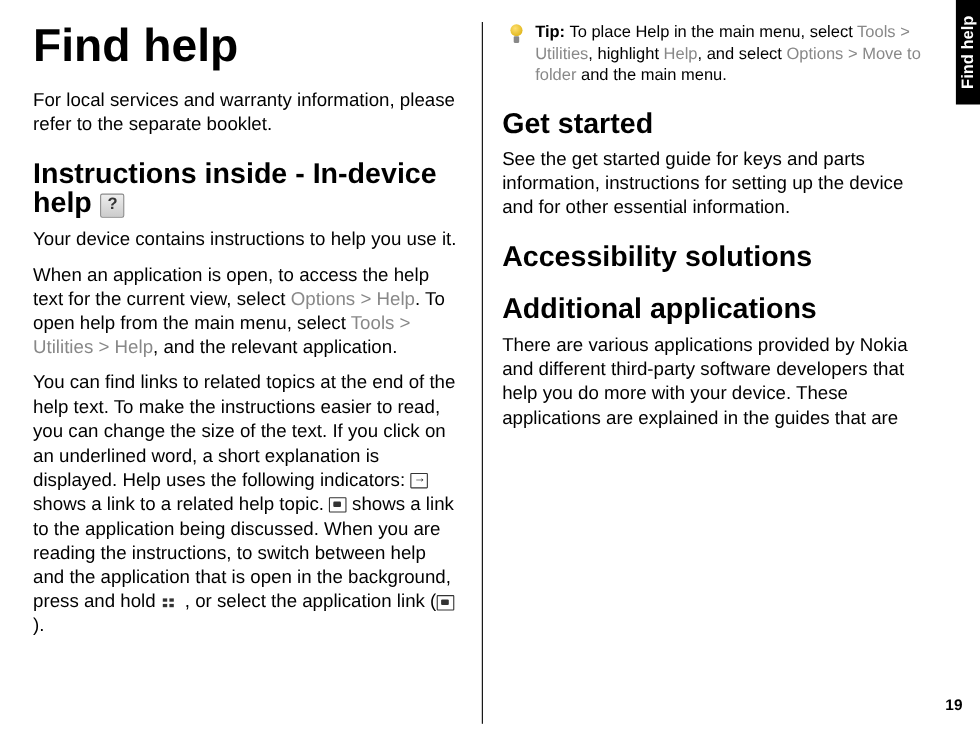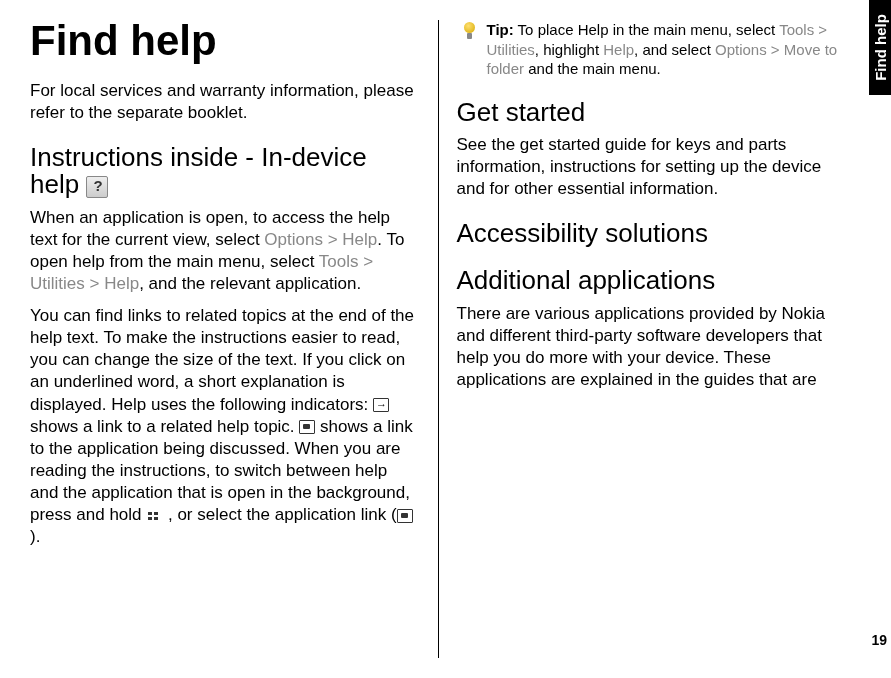--- a/index.html
+++ b/index.html
@@ -31,21 +31,21 @@
     border-left: 1px solid #000;
   }
   h1 {
     font-size: 42px;
     font-weight: bold;
     margin-bottom: 18px;
     line-height: 1;
   }
   h2 {
     font-size: 26px;
-    font-weight: normal;
+    font-weight: bold;
     margin-top: 20px;
     margin-bottom: 8px;
     line-height: 1.05;
   }
   p {
     font-size: 17px;
     line-height: 1.3;
     margin-bottom: 10px;
   }
   .muted { color: #888; }
@@ -146,21 +146,21 @@
     display: flex;
     align-items: center;
     justify-content: center;
   }
   .side-tab span {
     transform: rotate(-90deg);
     white-space: nowrap;
   }
   .page-num {
     position: absolute;
-    right: 4px;
+    right: 16px;
     bottom: 30px;
     font-weight: bold;
     font-size: 14px;
   }
 </style>
 </head>
 <body>
 
 <div class="page">
   <div class="side-tab">
@@ -172,20 +172,21 @@
 
     <div class="col col-left">
       <h1>Find help</h1>
       <p>For local services and warranty information, please refer to the separate booklet.</p>
 
       <h2>
         <span>Instructions inside - In-device help</span>
         <span class="help-icon"></span>
       </h2>
 
+      <p>Your device contains instructions to help you use it.</p>
 
       <p>
         <span>When an application is open, to access the help text for the current view, select </span><span class="muted">Options</span><span class="muted"> &gt; </span><span class="muted">Help</span><span>. To open help from the main menu, select </span><span class="muted">Tools</span><span class="muted"> &gt; </span><span class="muted">Utilities</span><span class="muted"> &gt; </span><span class="muted">Help</span><span>, and the relevant application.</span>
       </p>
 
       <p>
         <span>You can find links to related topics at the end of the help text. To make the instructions easier to read, you can change the size of the text. If you click on an underlined word, a short explanation is displayed. Help uses the following indicators: </span><span class="small-box arrow-box"></span><span> shows a link to a related help topic. </span><span class="small-box app-box"></span><span> shows a link to the application being discussed. When you are reading the instructions, to switch between help and the application that is open in the background, press and hold </span><span class="menu-key"></span><span> , or select the application link (</span><span class="small-box app-box"></span><span>).</span>
       </p>
     </div>
 

